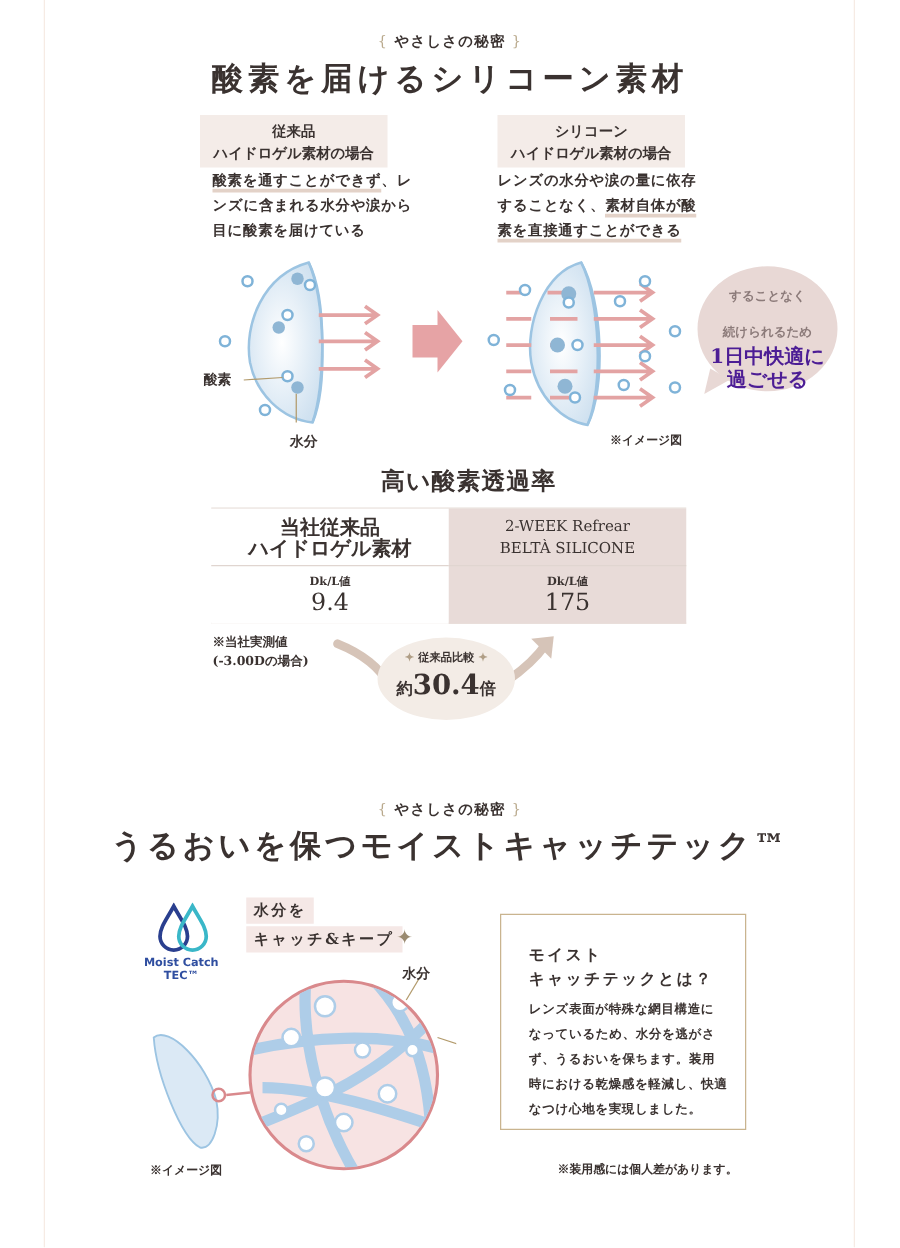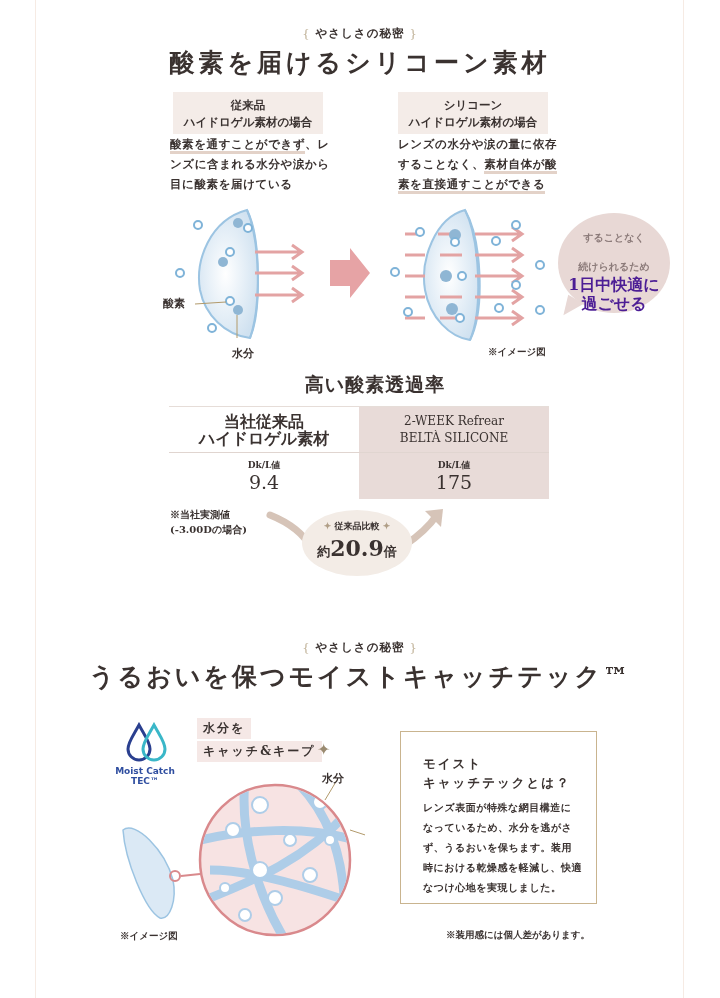--- a/index.html
+++ b/index.html
@@ -67,21 +67,21 @@
 
 <div class="frame"></div>
 
 <div class="kicker" style="top:26px;">
   <span class="br">{</span>
   <span>やさしさの秘密</span>
   <span class="br">}</span>
 </div>
 <div class="headline" style="top:46px;">酸素を届けるシリコーン素材</div>
 
-<div class="label-box" style="left:173px; top:92px; width:150px; height:42px;">
+<div class="label-box" style="left:160px; top:92px; width:150px; height:42px;">
   <div>従来品</div>
   <div>ハイドロゲル素材の場合</div>
 </div>
 <div class="desc" style="left:170px; top:134px;">
   <div><span class="ul">酸素を通すことができず</span><span>、レ</span></div>
   <div>ンズに含まれる水分や涙から</div>
   <div>目に酸素を届けている</div>
 </div>
 
 <div class="label-box" style="left:398px; top:92px; width:150px; height:42px;">
@@ -187,21 +187,21 @@
   <div>※当社実測値</div>
   <div>(-3.00Dの場合)</div>
 </div>
 <svg style="position:absolute; left:265px; top:505px;" width="185" height="60">
   <path d="M5,10 C25,18 40,30 45,42" stroke="#d6c4b8" stroke-width="7" fill="none" stroke-linecap="round"></path>
   <path d="M140,40 C155,30 165,20 172,10" stroke="#d6c4b8" stroke-width="7" fill="none" stroke-linecap="round"></path>
   <path d="M160,6 L178,4 L176,22 Z" fill="#d6c4b8"></path>
 </svg>
 <div class="ratio">
   <div class="lbl"><span class="sp">✦ </span><span>従来品比較</span><span class="sp"> ✦</span></div>
-  <div class="big"><small>約</small><span>20.9</span><small>倍</small></div>
+  <div class="big"><small>約</small><span>30.4</span><small>倍</small></div>
 </div>
 
 <div class="kicker" style="top:640px;">
   <span class="br">{</span>
   <span>やさしさの秘密</span>
   <span class="br">}</span>
 </div>
 <div class="headline" style="top:660px; letter-spacing:3px;">うるおいを保つモイストキャッチテック™</div>
 
 <svg style="position:absolute; left:125px; top:722px;" width="44" height="40" viewBox="0 0 44 40">

